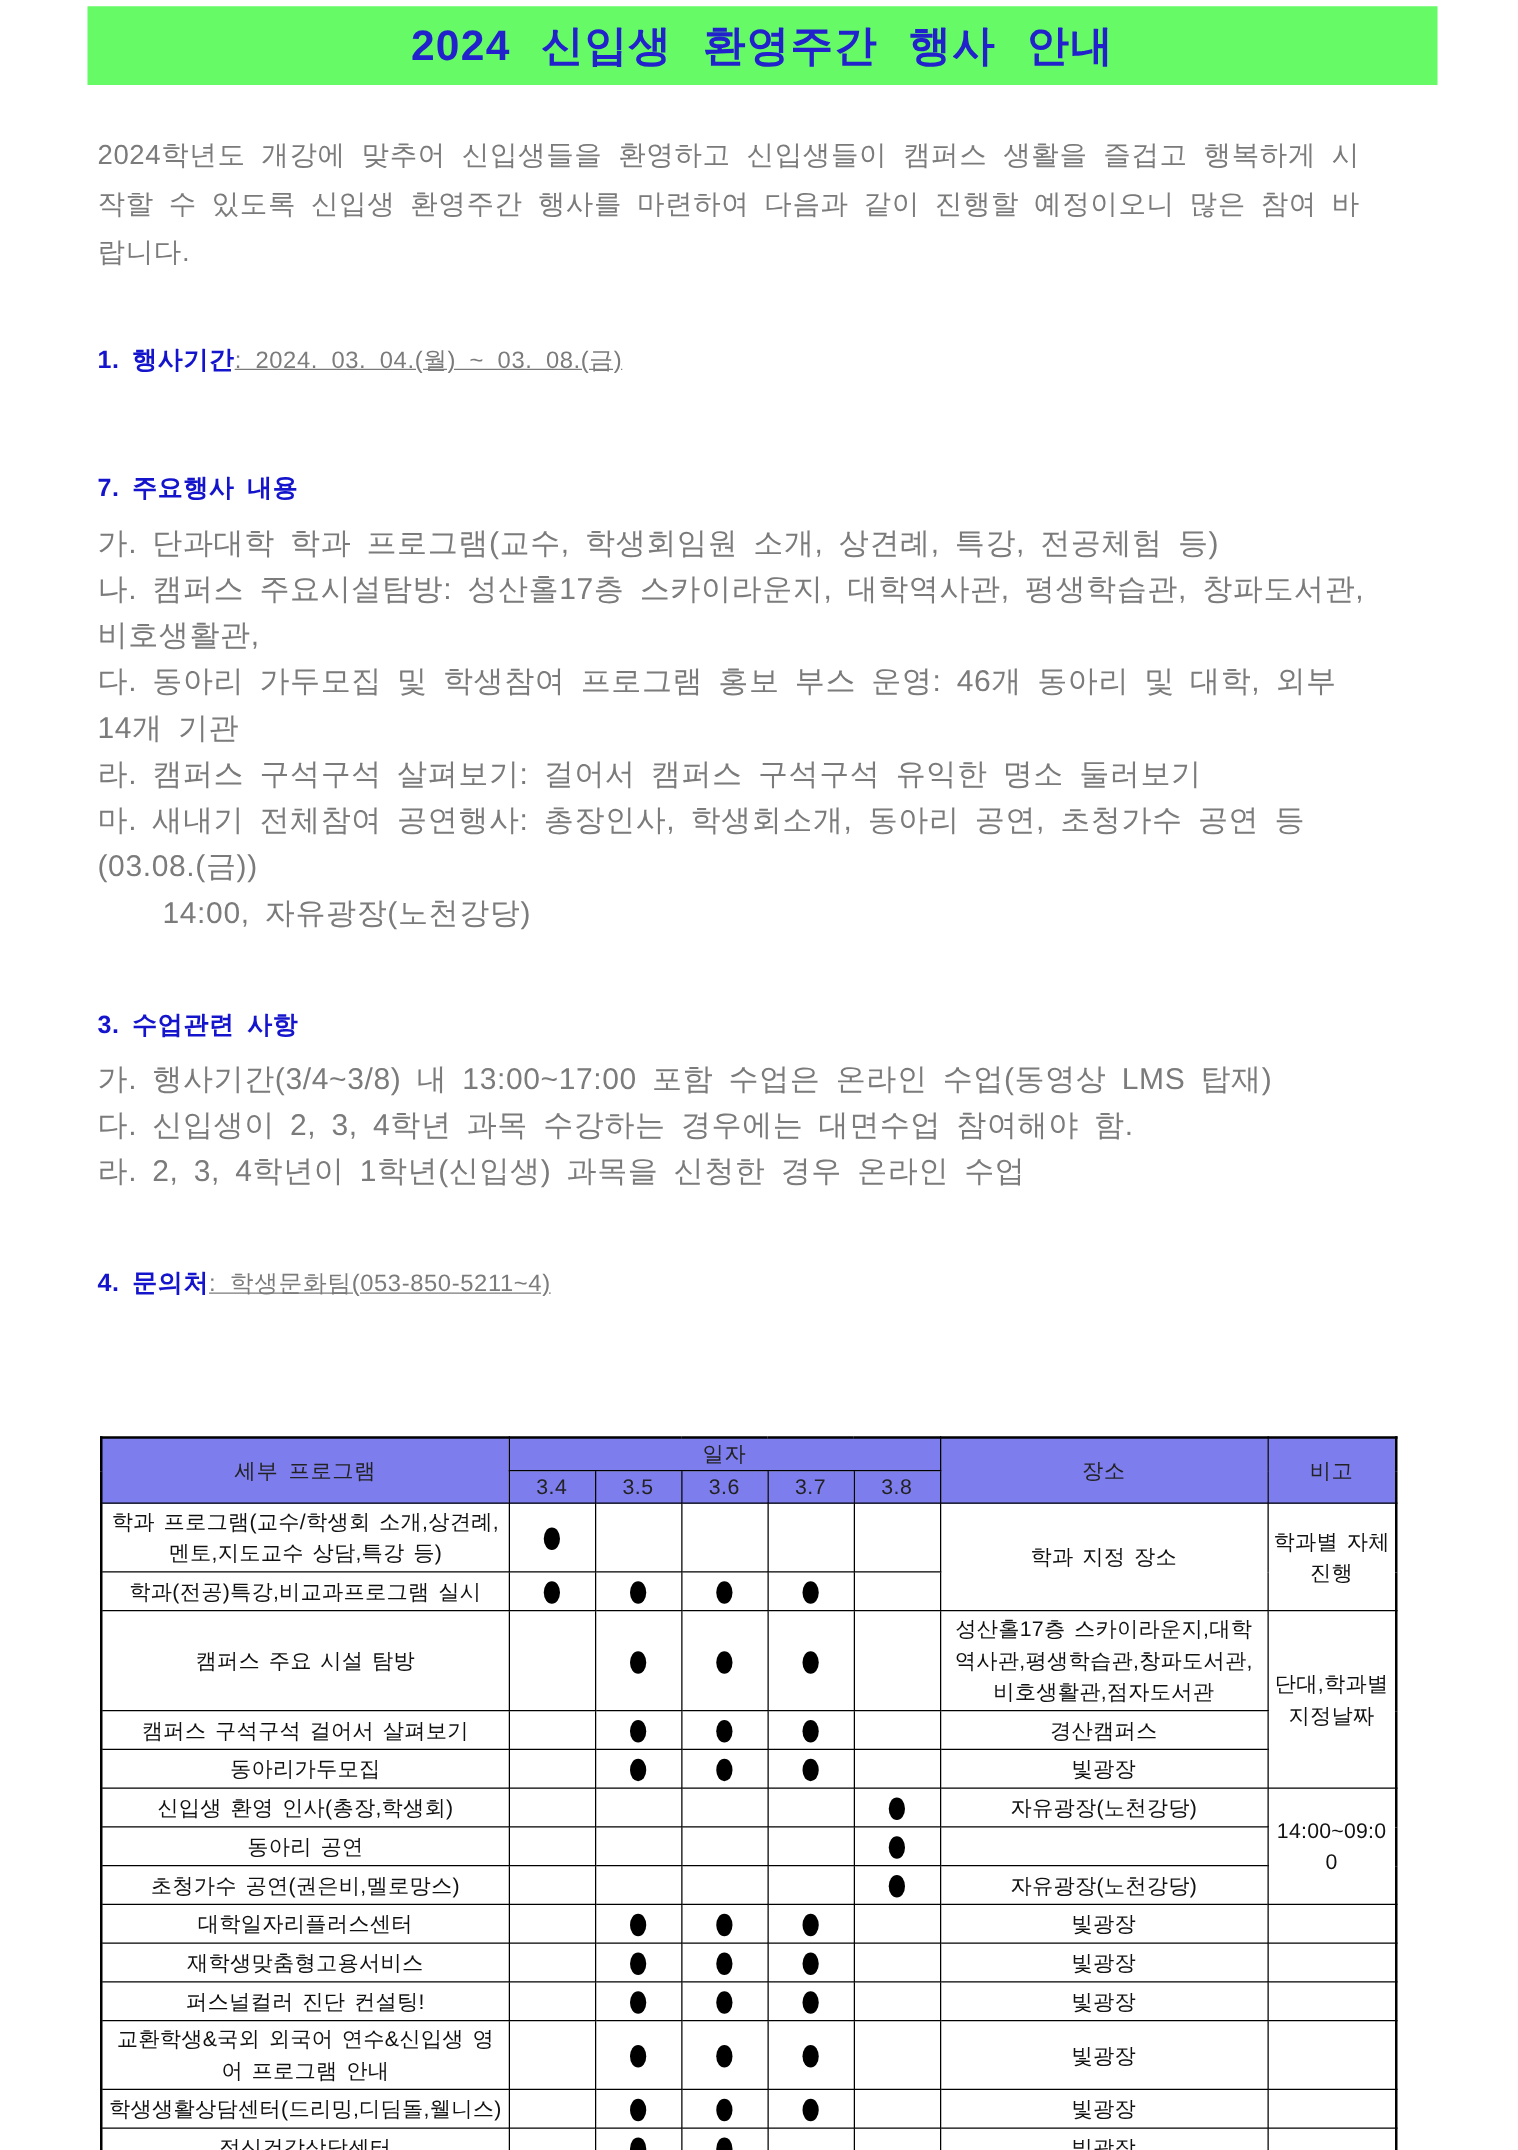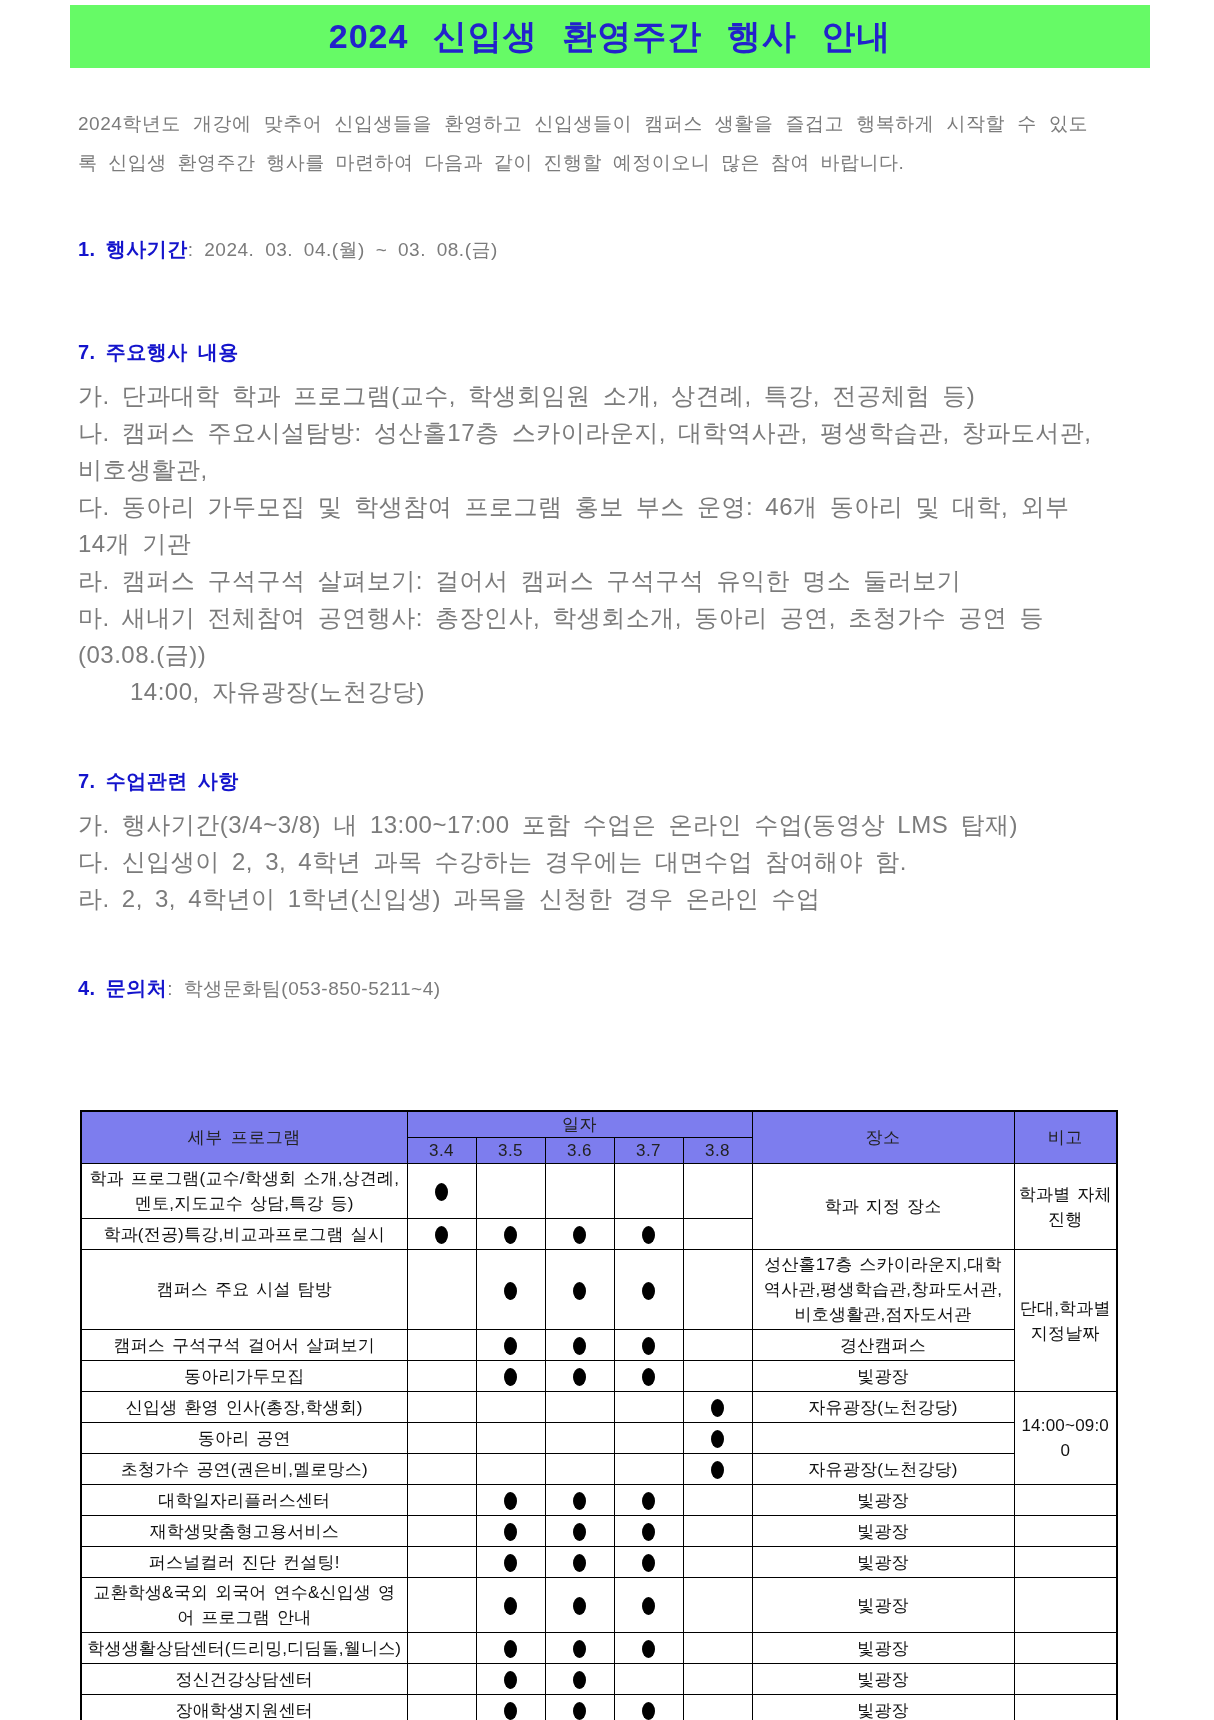--- a/index.html
+++ b/index.html
@@ -17,31 +17,31 @@
     display:flex; align-items:center; justify-content:center;
   }
   .banner-title {
     color:#2222cc; font-size:34px; font-weight:bold;
     letter-spacing:1px; word-spacing:14px; white-space:nowrap;
   }
 
   
   .intro {
     margin-top:36px; width:1010px;
-    color:#7b7b7b; font-size:19px; line-height:39px;
+    color:#7b7b7b; font-size:22px; line-height:39px;
     text-align:justify; word-spacing:5px; letter-spacing:0.5px;
   }
   .section { width:1014px; }
   .sec1 { margin-top:52px; }
   .sec2 { margin-top:72px; }
   .sec3 { margin-top:56px; }
   .sec4 { margin-top:56px; }
   .sec-heading { font-size:20px; line-height:30px; }
   .sec-title { color:#1414cc; font-weight:bold; letter-spacing:0.5px; word-spacing:4px; }
-  .sec-inline { color:#7b7b7b; font-weight:normal; font-size:19px; word-spacing:5px; letter-spacing:0.5px; }
+  .sec-inline { color:#7b7b7b; font-weight:normal; font-size:19px; word-spacing:5px; letter-spacing:0.5px;text-decoration:underline; }
   .sec-items { margin-top:10px; }
   .item-line {
     color:#7b7b7b; font-size:24px; line-height:37px;
     word-spacing:5px; letter-spacing:0.5px;
   }
   .item-line.cont { margin-left:52px; }
 
   
   table.schedule {
     margin-top:106px; margin-left:2px;
@@ -88,21 +88,21 @@
         <div class="sec-items">
           <div class="item-line">가. 단과대학 학과 프로그램(교수, 학생회임원 소개, 상견례, 특강, 전공체험 등)</div>
           <div class="item-line">나. 캠퍼스 주요시설탐방: 성산홀17층 스카이라운지, 대학역사관, 평생학습관, 창파도서관, 비호생활관,</div>
           <div class="item-line">다. 동아리 가두모집 및 학생참여 프로그램 홍보 부스 운영: 46개 동아리 및 대학, 외부 14개 기관</div>
           <div class="item-line">라. 캠퍼스 구석구석 살펴보기: 걸어서 캠퍼스 구석구석 유익한 명소 둘러보기</div>
           <div class="item-line">마. 새내기 전체참여 공연행사: 총장인사, 학생회소개, 동아리 공연, 초청가수 공연 등(03.08.(금))</div>
           <div class="item-line cont">14:00, 자유광장(노천강당)</div>
         </div>
       </div>
       <div class="section sec3">
-        <div class="sec-heading"><span class="sec-title">7. 수업관련 사항</span></div>
+        <div class="sec-heading"><span class="sec-title">3. 수업관련 사항</span></div>
         <div class="sec-items">
           <div class="item-line">가. 행사기간(3/4~3/8) 내 13:00~17:00 포함 수업은 온라인 수업(동영상 LMS 탑재)</div>
           <div class="item-line">다. 신입생이 2, 3, 4학년 과목 수강하는 경우에는 대면수업 참여해야 함.</div>
           <div class="item-line">라. 2, 3, 4학년이 1학년(신입생) 과목을 신청한 경우 온라인 수업</div>
         </div>
       </div>
       <div class="section sec4">
         <div class="sec-heading"><span class="sec-title">4. 문의처</span><span class="sec-inline">: 학생문화팀(053-850-5211~4)</span></div>
       </div>
     </div>

